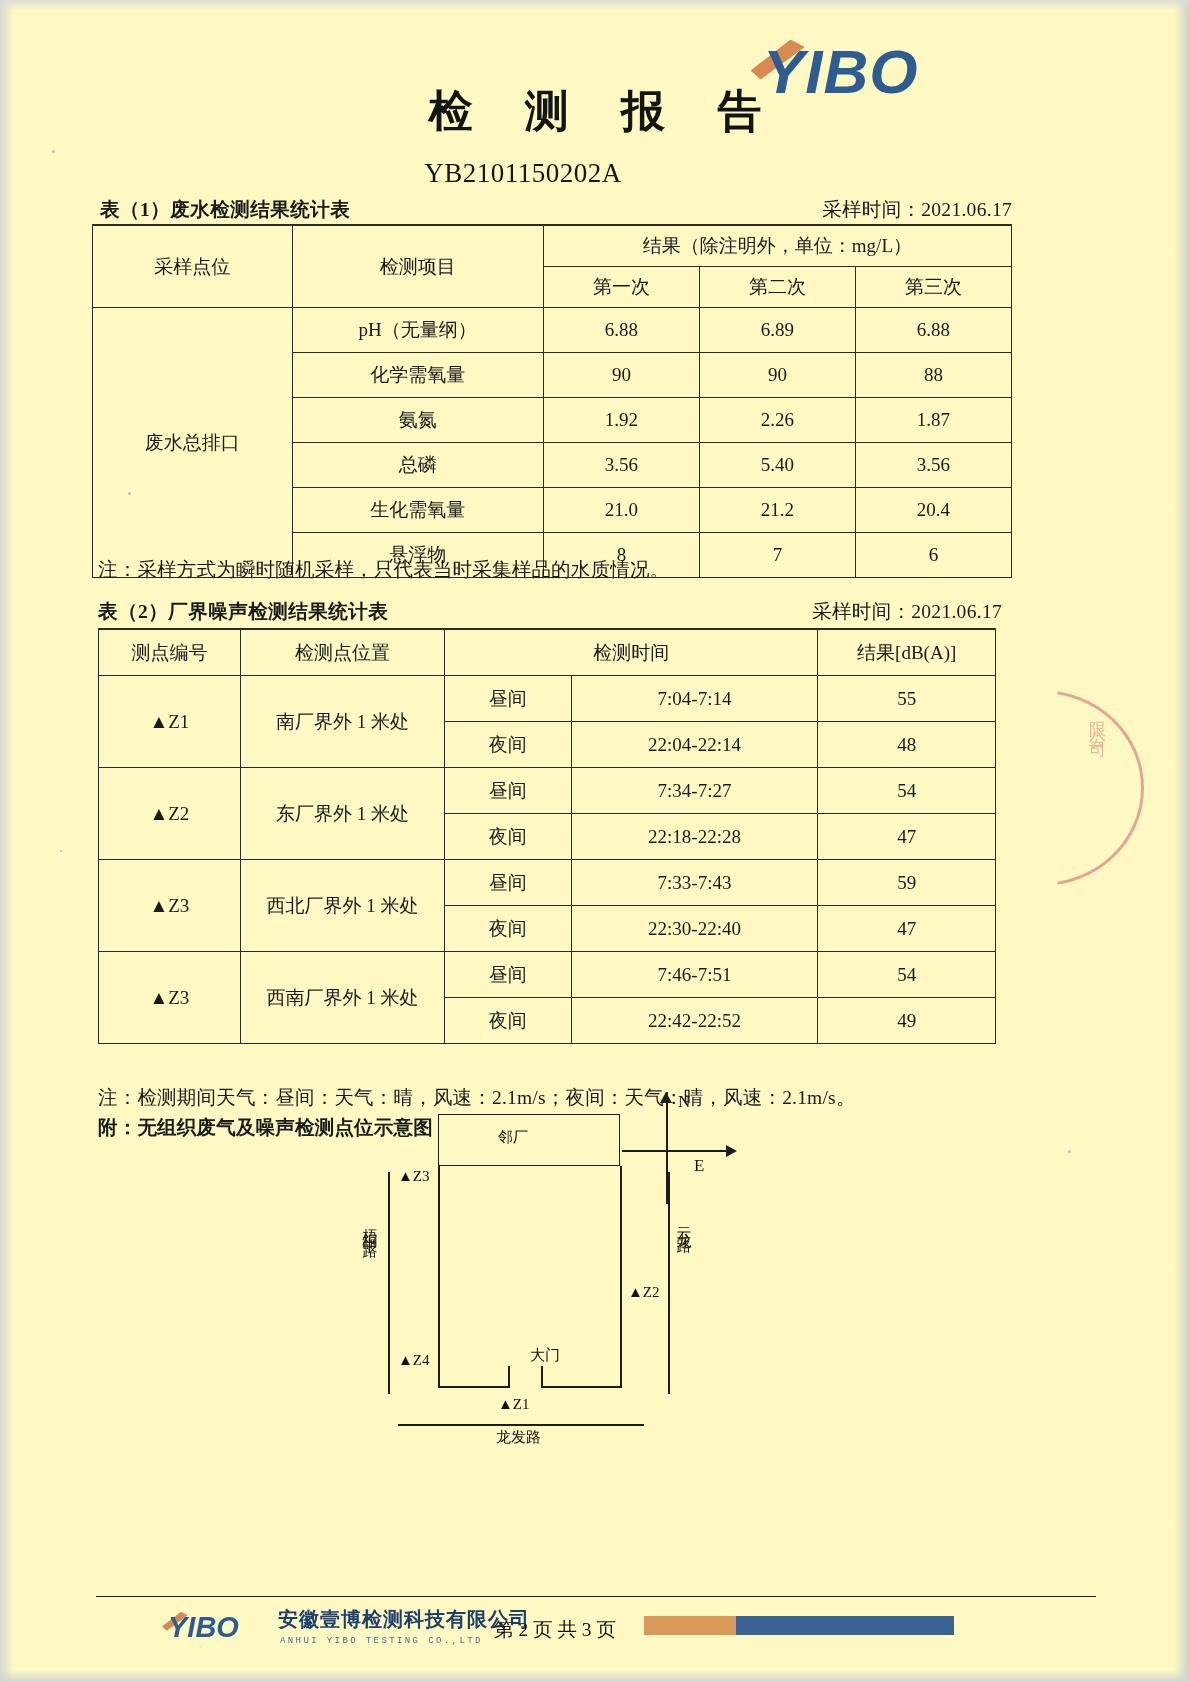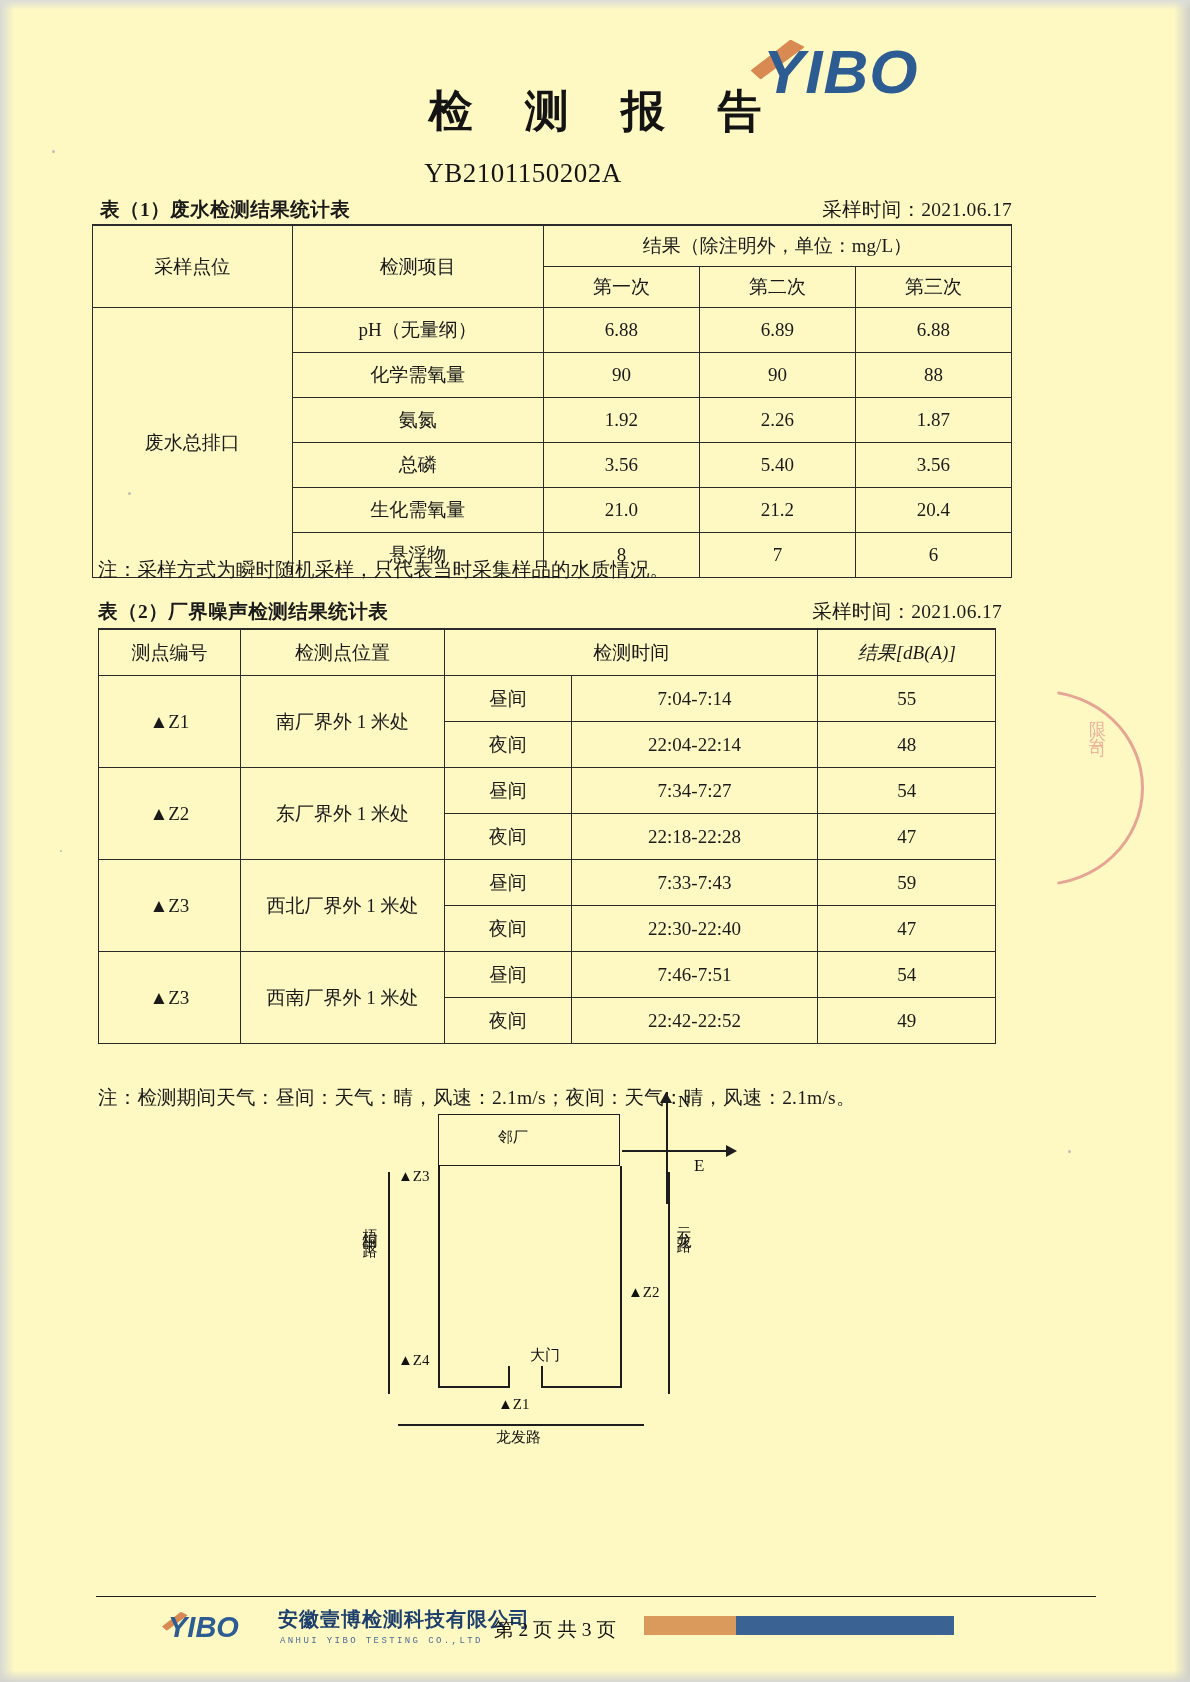--- a/index.html
+++ b/index.html
@@ -373,21 +373,21 @@
     <span class="cap-left">表（2）厂界噪声检测结果统计表</span>
     <span class="cap-right">采样时间：2021.06.17</span>
   </div>
 
   <table class="rpt" id="table2">
     <tbody>
       <tr>
         <td class="outer-top" style="width:143px;height:40px;">测点编号</td>
         <td class="outer-top" style="width:207px;">检测点位置</td>
         <td class="outer-top" colspan="2" style="width:378px;">检测时间</td>
-        <td class="outer-top" style="width:179px;font-style:italic;">结果[dB(A)]</td>
+        <td class="outer-top" style="width:179px;">结果[dB(A)]</td>
       </tr>
 
       <tr>
         <td rowspan="2">▲Z1</td>
         <td rowspan="2">南厂界外 1 米处</td>
         <td style="width:128px;">昼间</td>
         <td class="num" style="width:250px;">7:04-7:14</td>
         <td class="num">55</td>
       </tr>
       <tr>
@@ -431,20 +431,21 @@
       </tr>
       <tr>
         <td>夜间</td>
         <td class="num">22:42-22:52</td>
         <td class="num">49</td>
       </tr>
     </tbody>
   </table>
 
   <div class="note" style="top:1084px;">注：检测期间天气：昼间：天气：晴，风速：2.1m/s；夜间：天气：晴，风速：2.1m/s。</div>
+  <div class="attach" style="top:1114px;">附：无组织废气及噪声检测点位示意图</div>
 
   <div class="stamp">
     <div class="arc"></div>
     <div class="s-ch">限公司</div>
   </div>
 
   <div class="diagram">
 
     <div class="d-line" style="left:336px;top:4px;width:1.6px;height:112px;"></div>
     <div class="d-line" style="left:292px;top:62px;width:108px;height:1.6px;"></div>

